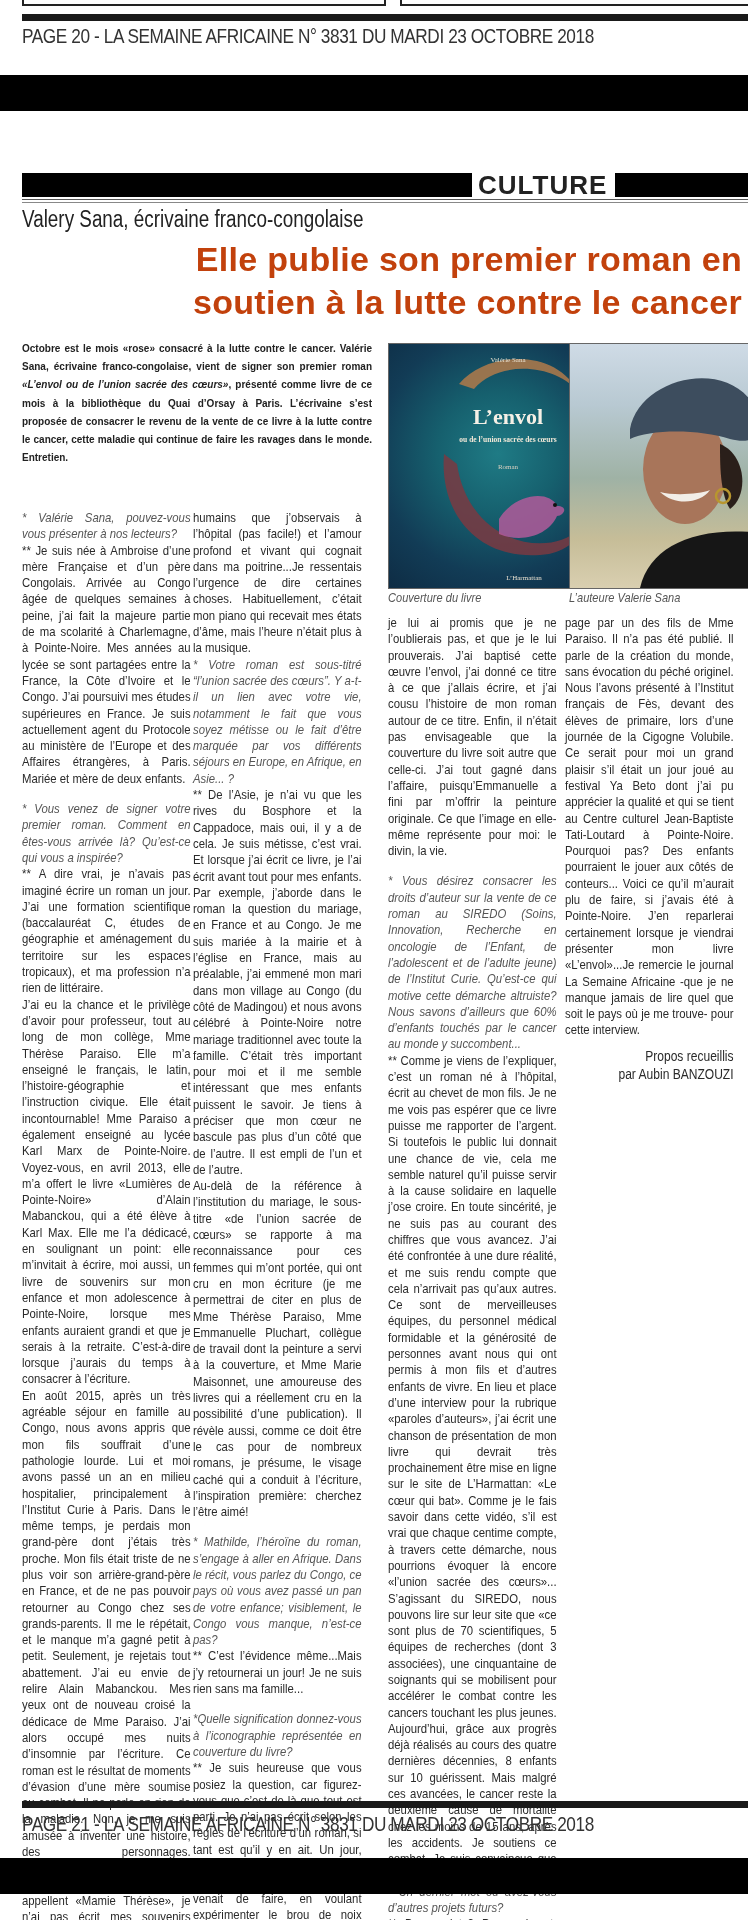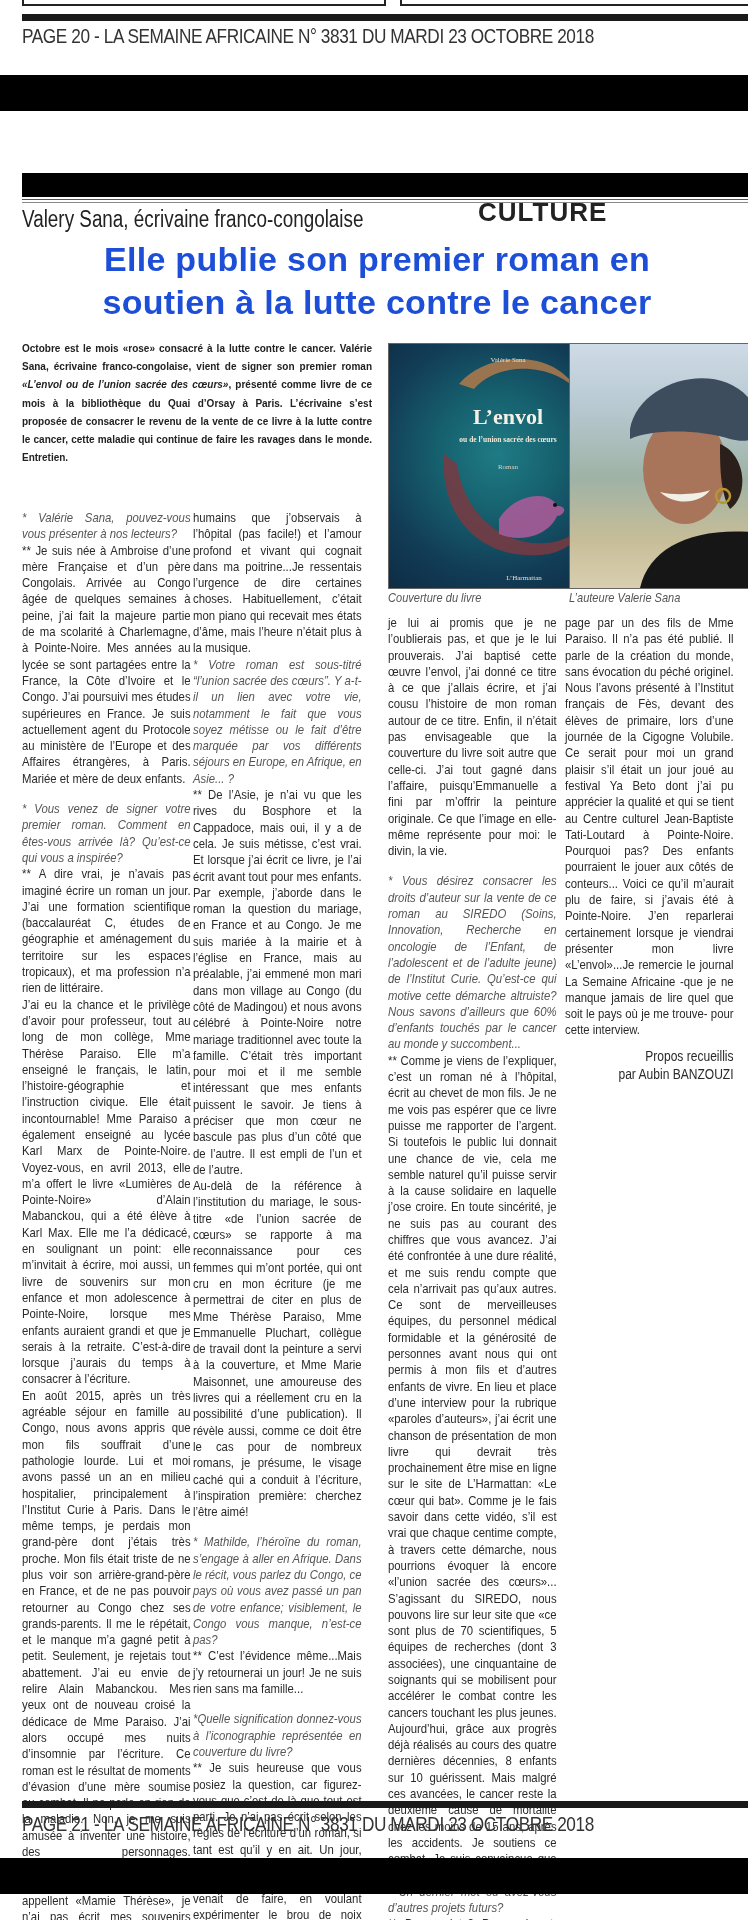--- a/index.html
+++ b/index.html
@@ -5,26 +5,26 @@
   html, body { margin:0; padding:0; background:#fff; }
   body { width:748px; height:1920px; position:relative; overflow:hidden; font-family:"Liberation Sans", sans-serif; color:#222; }
 
   .topframe { position:absolute; left:22px; top:0; width:360px; height:4px; border:2px solid #222; border-top:none; }
   .topframe2 { position:absolute; left:400px; top:0; width:360px; height:4px; border:2px solid #222; border-top:none; border-right:none; }
   .rule-top { position:absolute; left:22px; right:0; top:14px; height:7px; background:#1a1a1a; }
   .page-footer { position:absolute; left:22px; font-family:"Liberation Sans", sans-serif; font-size:21px; letter-spacing:-0.5px; color:#333; transform:scaleX(0.82); transform-origin:left top; white-space:nowrap; }
   .blackband { position:absolute; left:0; right:0; background:#000; }
 
   .section-bar { position:absolute; left:22px; right:0; top:173px; height:24px; background:#000; }
-  .section-label { position:absolute; left:472px; top:171px; background:#fff; padding:0 8px 0 6px; font-weight:bold; font-size:26px; letter-spacing:1px; color:#222; line-height:28px;margin-top:27px; }
+  .section-label { position:absolute; left:472px; top:171px; background:#fff; padding:0 8px 0 6px; font-weight:bold; font-size:26px; letter-spacing:1px; color:#222; line-height:28px; }
   .section-rule { position:absolute; left:22px; right:0; top:199px; height:1px; background:#555; }
   .section-rule2 { position:absolute; left:22px; right:0; top:202px; height:1px; background:#888; }
 
   .kicker { position:absolute; left:22px; top:206px; font-size:23px; color:#222; transform:scaleX(0.82); transform-origin:left top; white-space:nowrap; }
-  .headline { position:absolute; left:12px; width:730px; top:238px; font-size:34px; font-weight:bold; line-height:43px; text-align:center; color:#1d4ed8; letter-spacing:0.3px; }
+  .headline { position:absolute; left:12px; width:730px; top:238px; font-size:34px; font-weight:bold; line-height:43px; text-align:right; color:#c2410c; letter-spacing:0.3px; }
 
   .lede { position:absolute; left:22px; top:340px; width:350px; font-size:10px; font-weight:bold; line-height:18.2px; text-align:justify; color:#222; }
   .lede i { font-style:italic; }
 
   .photo { position:absolute; border:1px solid #666; overflow:hidden;padding-left:40px; }
   .cover { left:388px; top:343px; width:158px; height:244px; background:radial-gradient(circle at 55% 45%, #1f7b85 0%, #16606e 35%, #123c56 70%, #0e2c44 100%); }
   .portrait { left:569px; top:343px; width:159px; height:244px; background:linear-gradient(180deg, #cfdbe6 0%, #b8c9d2 25%, #9fb2a5 55%, #c6bd98 80%, #d9cfb0 100%); }
   .caption { position:absolute; font-size:13px; font-style:italic; color:#555; transform:scaleX(0.85); transform-origin:left top; white-space:nowrap; }
 
   .col { position:absolute; font-size:13.2px; line-height:16.3px; text-align:justify; color:#2a2a2a; transform:scaleX(0.86); transform-origin:left top; }

